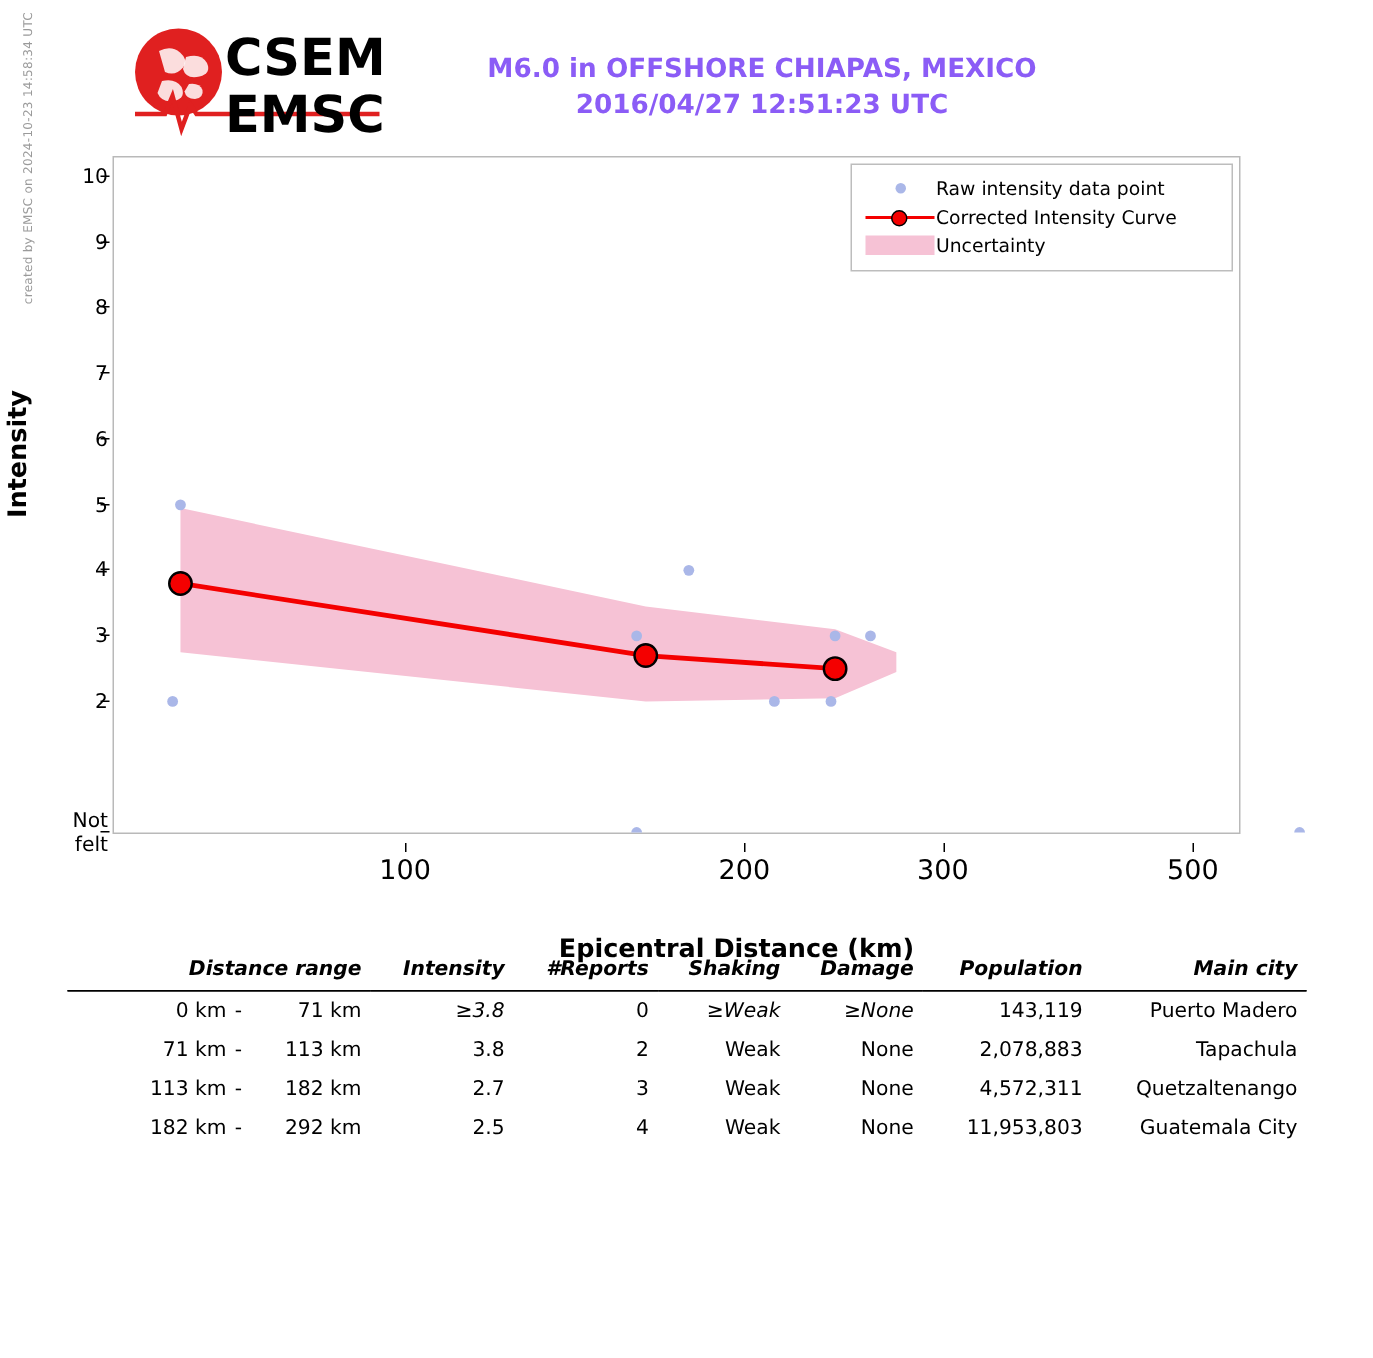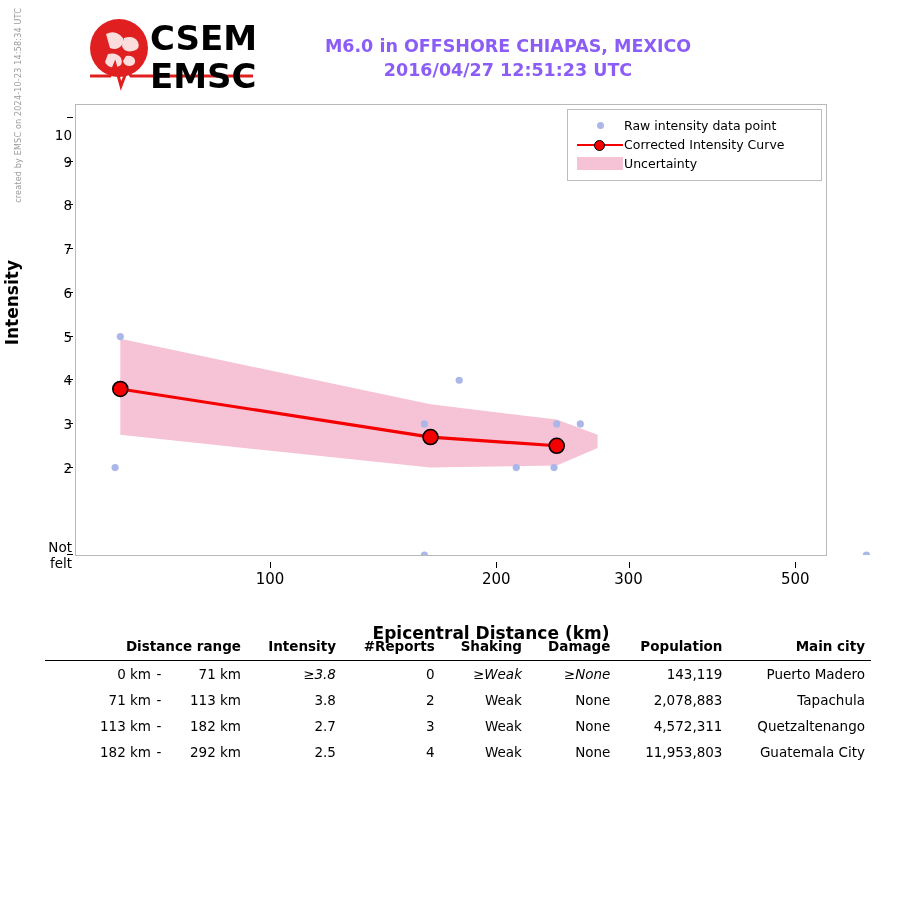--- a/index.html
+++ b/index.html
@@ -26,42 +26,42 @@
     position:absolute;left:2px;top:260px;
     font-weight:bold;font-size:17px;
     writing-mode:vertical-rl;transform:rotate(180deg);
   }
   .x-axis-label{
     position:absolute;left:75px;top:583px;width:832px;text-align:center;
     font-weight:bold;font-size:17px;margin-top:40px;
   }
   .ytick{position:absolute;right:0;width:44px;text-align:right;font-size:13.5px;transform:translateY(-50%);}
   .ytick-wrap{position:absolute;left:22px;top:104px;width:50px;height:452px;}
-  .xtick{position:absolute;top:0;font-size:15px;transform:translateX(-50%);}
+  .xtick{position:absolute;top:0;font-size:18px;transform:translateX(-50%);}
   .xtick-wrap{position:absolute;left:75px;top:562px;width:832px;height:20px;}
   .tickmark{position:absolute;background:#000;}
   
   .legend{
     position:absolute;right:4px;top:4px;width:255px;
     border:1px solid #bdbdbd;background:#fff;
     padding:6px 8px 7px 8px;box-sizing:border-box;
   }
   .legend-row{display:flex;align-items:center;height:19px;font-size:12.5px;}
   .legend-sym{width:48px;flex:0 0 48px;display:flex;align-items:center;justify-content:center;}
   .dot-raw{width:7px;height:7px;border-radius:50%;background:#aab7e8;}
   .curve-sym{position:relative;width:46px;height:12px;}
   .curve-sym .ln{position:absolute;top:5px;left:0;width:46px;height:2.5px;background:#f40000;}
   .curve-sym .mk{position:absolute;top:1px;left:17px;width:11px;height:11px;border-radius:50%;background:#f40000;border:1.5px solid #000;box-sizing:border-box;}
   .unc-sym{width:46px;height:13px;background:#f6c2d5;}
   
   .table-wrap{position:absolute;left:45px;top:636px;width:826px;}
   table{border-collapse:collapse;width:100%;font-size:13.5px;}
   th{font-weight:bold;padding:2px 6px 6px 6px;text-align:right;white-space:nowrap;}
   td{padding:5px 6px;text-align:right;white-space:nowrap;}
-  thead tr{border-bottom:1.5px solid #000;}
+  thead tr{border-bottom:1.5px solid #000;font-style:italic;}
   .c-range{width:190px;}
   .rng{display:inline-block;}
   .rng .a{display:inline-block;width:74px;text-align:right;}
   .rng .d{display:inline-block;width:16px;text-align:center;}
   .rng .b{display:inline-block;width:74px;text-align:right;}
   .ital{font-style:italic;}
 </style>
 </head>
 <body>
 
@@ -98,21 +98,21 @@
     <div class="ytick" style="top: 232.553px;">5</div>
     <div class="tickmark" style="left: 45px; top: 231.553px; width: 6px; height: 1px;"></div>
     <div class="ytick" style="top: 188.864px;">6</div>
     <div class="tickmark" style="left: 45px; top: 187.864px; width: 6px; height: 1px;"></div>
     <div class="ytick" style="top: 145.175px;">7</div>
     <div class="tickmark" style="left: 45px; top: 144.175px; width: 6px; height: 1px;"></div>
     <div class="ytick" style="top: 101.485px;">8</div>
     <div class="tickmark" style="left: 45px; top: 100.485px; width: 6px; height: 1px;"></div>
     <div class="ytick" style="top: 57.7961px;">9</div>
     <div class="tickmark" style="left: 45px; top: 56.7961px; width: 6px; height: 1px;"></div>
-    <div class="ytick" style="top: 14.1068px; margin-top: 17px;">10</div>
+    <div class="ytick" style="top: 14.1068px;">10</div>
     <div class="tickmark" style="left: 45px; top: 13.1068px; width: 6px; height: 1px;"></div>
   </div>
 
 <div class="plot-frame">
   <svg id="plot-svg" width="830" height="450" viewBox="0 0 830 450" xmlns="http://www.w3.org/2000/svg" style="display:block">
       <path d="M44.310724503572935,233.7378640776699 L 354.487325123365,299.2718446601942 L 480.7253593273964,314.56310679611653 L 521.5648777754255,329.8543689320388 L 521.5648777754255,342.9611650485437 L 480.7253593273964,360.4368932038835 L 354.487325123365,362.62135922330094 L 44.310724503572935,329.8543689320388 Z" fill="#f6c2d5" stroke="none"></path>
       <circle cx="44.310724503572935" cy="231.55339805825244" r="3.6" fill="#aab7e8"></circle>
       <circle cx="39.089968455341825" cy="362.62135922330094" r="3.6" fill="#aab7e8"></circle>
       <circle cx="348.42603085255604" cy="318.93203883495147" r="3.6" fill="#aab7e8"></circle>
       <circle cx="383.2117524227721" cy="275.24271844660194" r="3.6" fill="#aab7e8"></circle>

